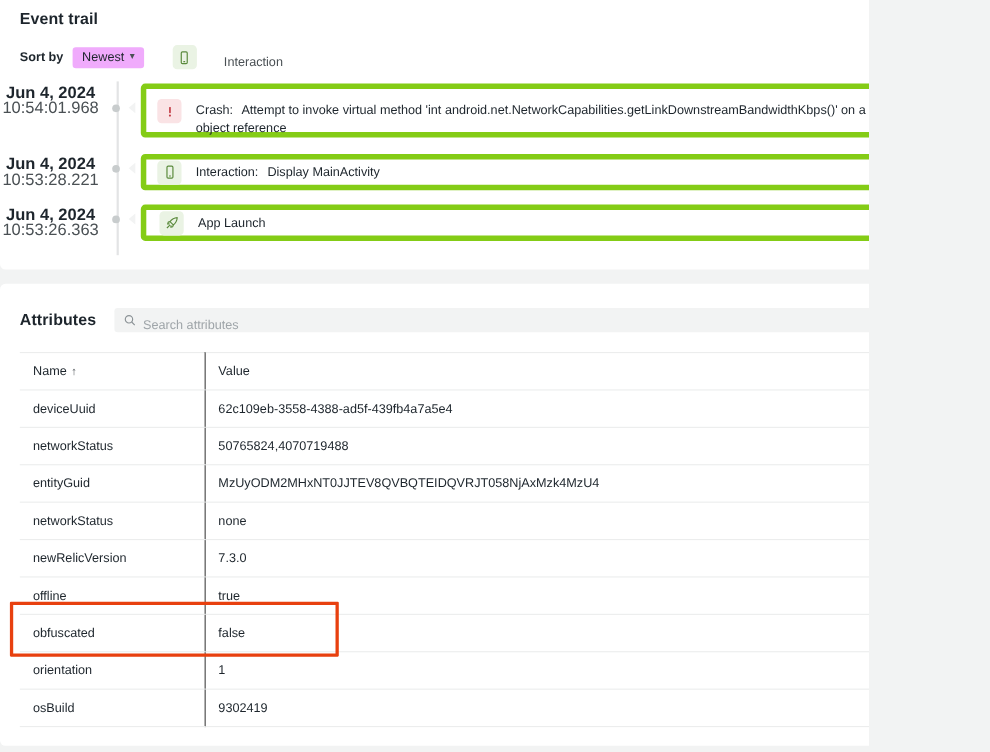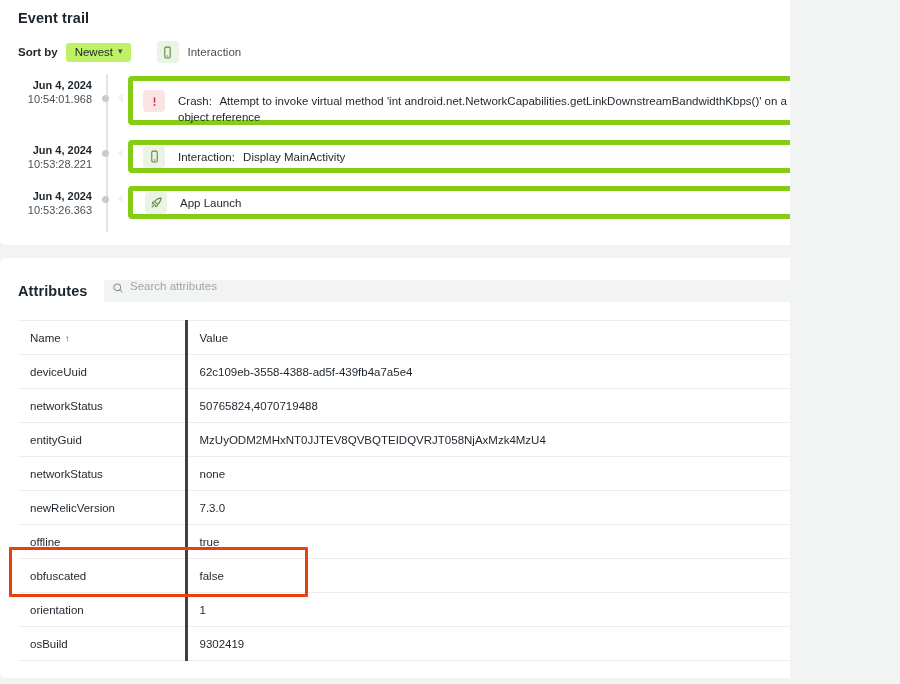--- a/index.html
+++ b/index.html
@@ -40,32 +40,32 @@
   .sortbar {
     position: absolute; left: 18px; top: 42px;
     display: flex; align-items: center; height: 20px;
   }
   .sortby-label {
     font-size: 11.5px; font-weight: bold; color: #1d252c;
     margin-right: 8px;
   }
   .sort-select {
     display: flex; align-items: flex-start; gap: 5px;
-    background: #bef264;
+    background: #f0abfc;
     border-radius: 3px;
     padding: 3px 8px 4px 9px;
     font-size: 11.5px;
     color: #1d252c;
     cursor: pointer;
     border: none;
   }
   .caret { font-size: 9px; color: #4a5054; line-height: 1; margin-top: 1px;}
 
   .legend {
-    display: flex; align-items: center; gap: 9px;
+    display: flex; align-items: flex-end; gap: 25px;
     margin-left: 26px;
   }
   .legend-label { font-size: 11.5px; color: #4a5054; }
 
   
   .badge {
     width: 22px; height: 22px; border-radius: 4px;
     display: flex; align-items: center; justify-content: center;
     flex: 0 0 auto;
   }
@@ -78,22 +78,22 @@
     position: absolute;
     left: 0; top: 68px; width: 898px; height: 165px;
   }
   .tl-line {
     position: absolute; left: 106px; top: 6px;
     width: 1.5px; height: 158px; background: #e3e4e5;
   }
   .tl-row { position: absolute; left: 0; width: 898px; }
   .tl-time {
     position: absolute; left: 0; width: 92px;
-    text-align: right;
-    font-size: 11px; line-height: 14px;
+    text-align: center;
+    font-size: 15px; line-height: 14px;
     color: #4a5054;
   }
   .tl-time b { display:block; font-weight: bold; color: #1d252c; }
   .tl-dot {
     position: absolute; left: 102px;
     width: 7px; height: 7px; border-radius: 50%;
     background: #c8cccd;
   }
   .tl-arrow {
     position: absolute; left: 117px;
@@ -125,21 +125,21 @@
     margin-top: 2px; cursor: pointer;
   }
 
   
   #attr-title { position: absolute; left: 18px; top: 283px; }
   #attr-search {
     position: absolute; left: 104px; top: 280px;
     width: 775px; height: 22px;
     background: #f2f3f3;
     border: none; border-radius: 3px;
-    display: flex; align-items: flex-start;
+    display: flex; align-items: flex-end;
     padding-left: 8px; gap: 6px;
     cursor: text;
   }
   #attr-search .ph {
     font-size: 11.5px; color: #9fa5a9;
   }
 
   table.attrs {
     position: absolute; left: 18px; top: 320px;
     width: 862px;
@@ -153,21 +153,21 @@
     padding: 0 0 0 12px;
     height: 34px;
     border-bottom: 1px solid #eceded;
     font-weight: normal;
     vertical-align: middle;
   }
   table.attrs th {
     color: #1d252c;
     border-top: 1px solid #eceded;
   }
-  table.attrs th.c1, table.attrs td.c1 { width: 168px; border-right: 3px solid #404040; }
+  table.attrs th.c1, table.attrs td.c1 { width: 168px; border-right: 1px solid #404040; }
   .sort-arrow { margin-left: 4px; font-size: 10px; color: #4a5054; }
 
   
   #annotation {
     position: absolute;
     left: 9px; top: 547px;
     width: 299px; height: 50px;
     border: 3px solid #e8400f;
     border-radius: 1px;
     pointer-events: none;

